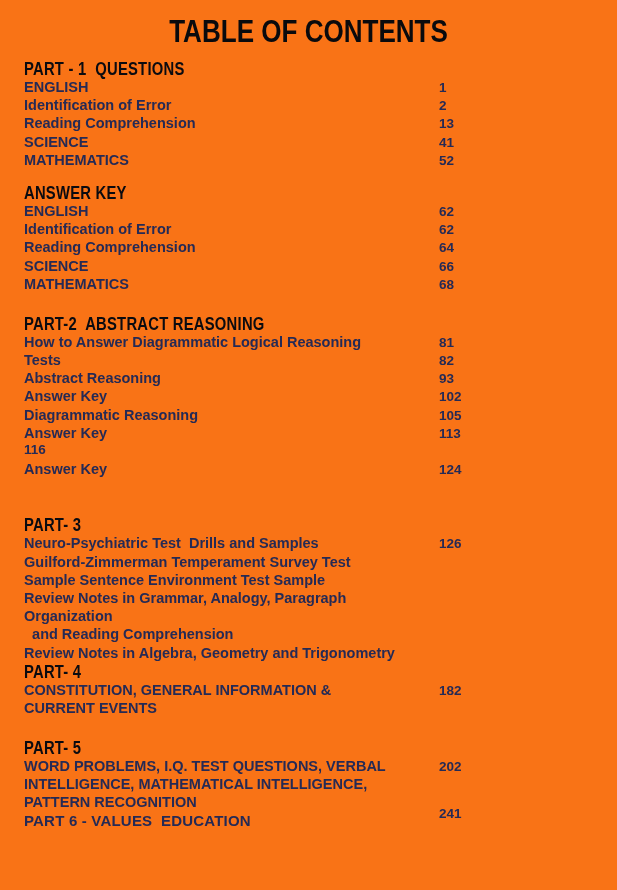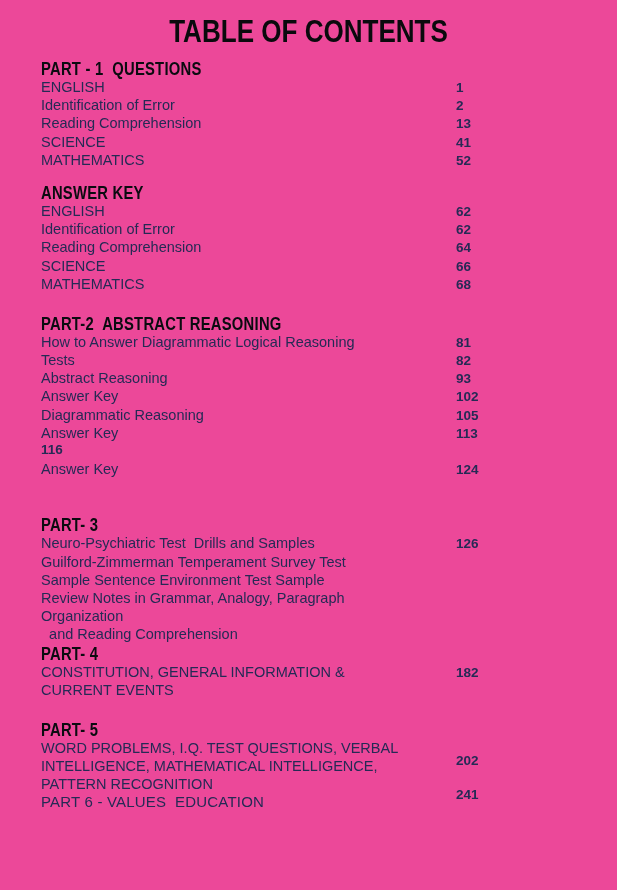--- a/index.html
+++ b/index.html
@@ -4,38 +4,38 @@
 <style>
   html, body {
     margin: 0;
     padding: 0;
     background: #ffffff;
   }
   .page {
     position: relative;
     width: 617px;
     height: 890px;
-    background: #ec4899;
+    background: #f97316;
     overflow: hidden;
     font-family: "Liberation Sans", "DejaVu Sans", sans-serif;
   }
   .title {
     margin: 0;
     padding-top: 14px;
     text-align: center;
     font-size: 31px;
     font-weight: bold;
     color: #0a0a0d;
     transform: scaleX(0.84);
     transform-origin: 50% 50%;
     letter-spacing: 0px;
     white-space: pre-wrap;
   }
   .sections {
-    padding-left: 41px;
+    padding-left: 24px;
     padding-right: 20px;
   }
   .section { margin: 0; }
   .section .heading {
     margin: 0;
     padding: 0;
     font-size: 18.5px;
     line-height: 19px;
     font-weight: bold;
     color: #0b0b10;
@@ -47,40 +47,40 @@
   .row {
     display: flex;
     align-items: baseline;
     height: 18.2px;
   }
   .row .label {
     width: 415px;
     flex: 0 0 415px;
     font-size: 14.5px;
     line-height: 18.2px;
-    font-weight: normal;
+    font-weight: bold;
     color: var(--entry-color, #252a55);
     white-space: pre-wrap;
   }
   .row .pagenum {
     font-size: 13.5px;
     font-weight: bold;
     color: var(--entry-color, #252a55);
     white-space: pre;
   }
   
   .section-0 { margin-top: 9px; }
   .section-1 { margin-top: 14px; }
   .section-2 { margin-top: 21px; }
   .section-3 { margin-top: 37px; }
   .section-4 { }
   .section-5 { margin-top: 21px; }
   .section-6 { margin-top: 0; }
   
-  .section-5 .pagenum { position: relative; top: 12px; }
+  .section-5 .pagenum { position: relative; top: 0; }
   .section-6 .pagenum { position: relative; top: -8px; }
   .section-6 .label {
     font-size: 15px;
     letter-spacing: 0.2px;
   }
 </style>
 </head>
 <body>
 
 <main class="page">
@@ -185,20 +185,24 @@
           <span class="pagenum"></span>
         </div>
         <div class="row">
           <span class="label">Organization</span>
           <span class="pagenum"></span>
         </div>
         <div class="row">
           <span class="label">  and Reading Comprehension</span>
           <span class="pagenum"></span>
         </div>
+        <div class="row">
+          <span class="label">Review Notes in Algebra, Geometry and Trigonometry</span>
+          <span class="pagenum"></span>
+        </div>
       </section>
       <section class="section section-4">
         <h2 class="heading">PART- 4</h2>
         <div class="row">
           <span class="label">CONSTITUTION, GENERAL INFORMATION &amp;</span>
           <span class="pagenum">182</span>
         </div>
         <div class="row">
           <span class="label">CURRENT EVENTS</span>
           <span class="pagenum"></span>

